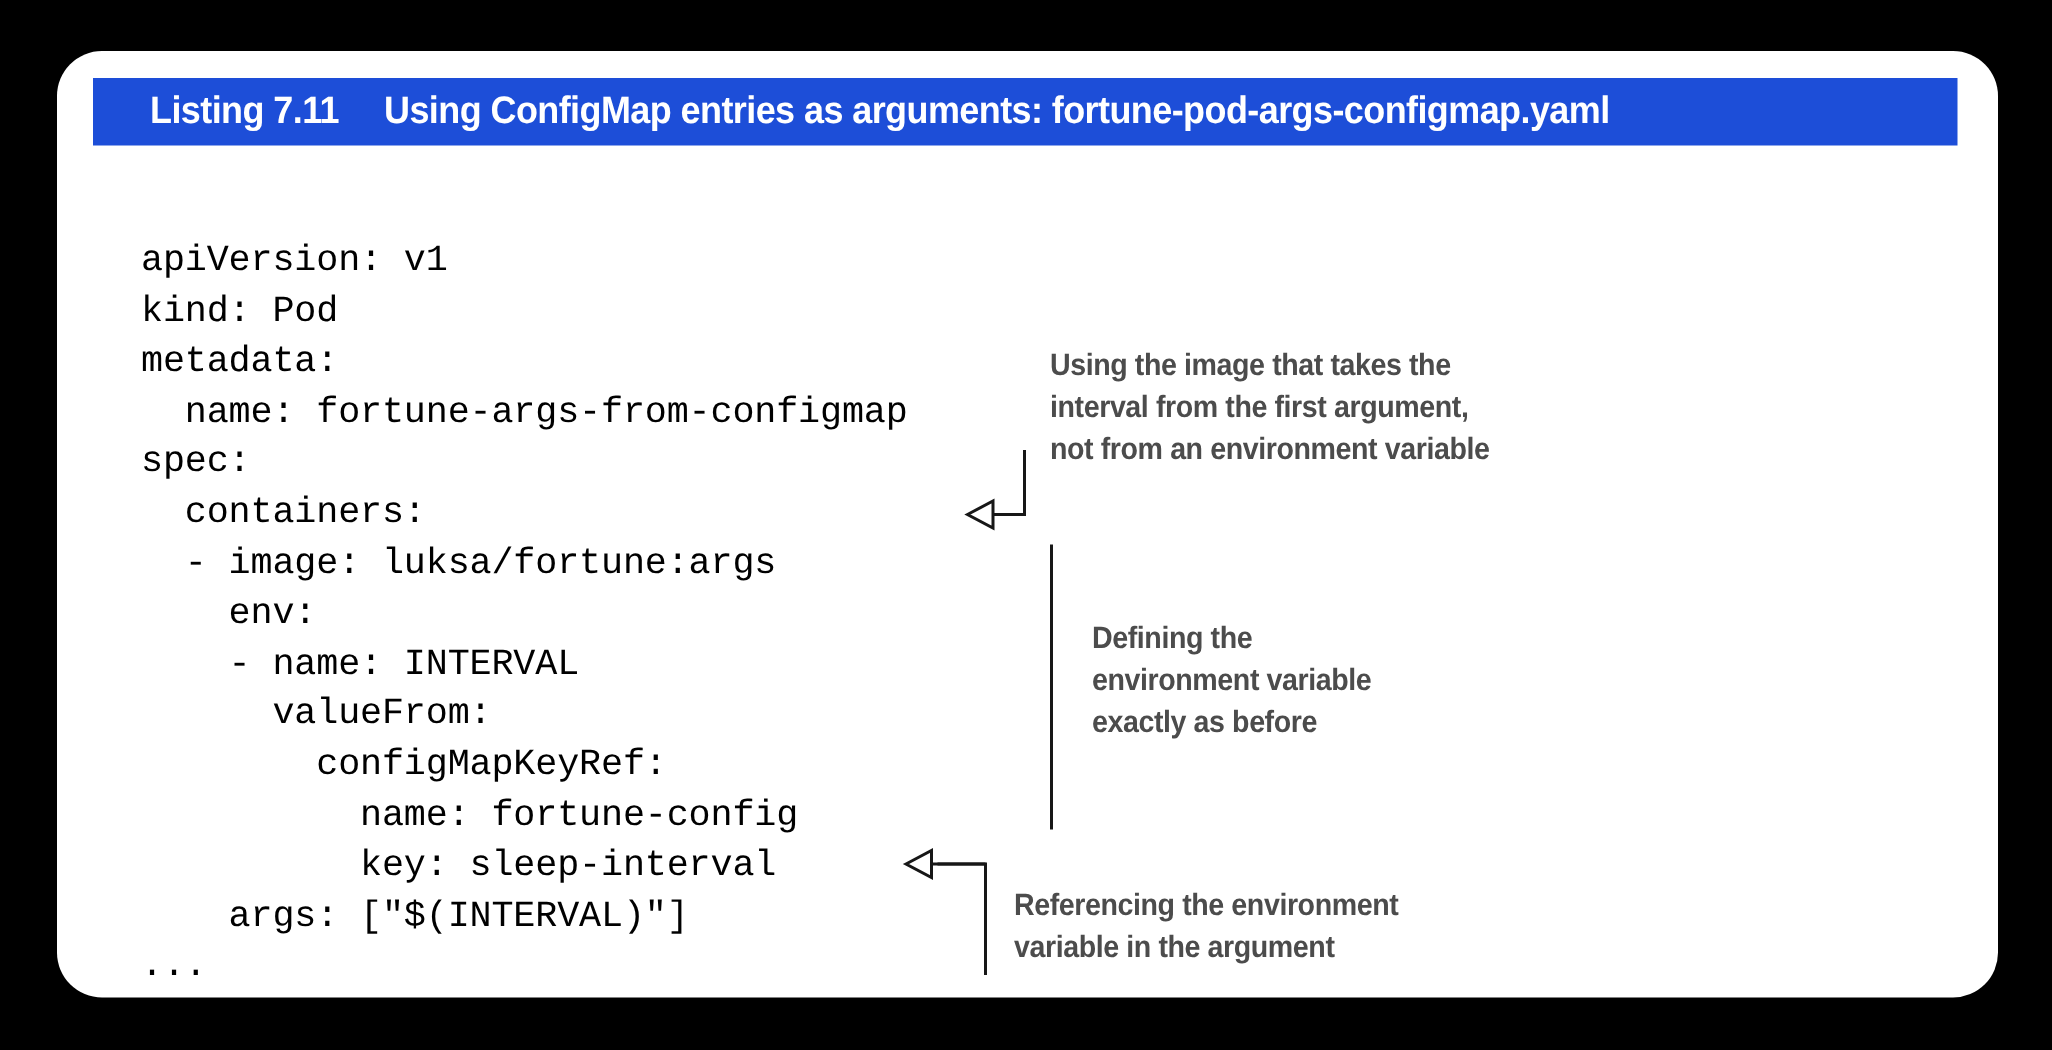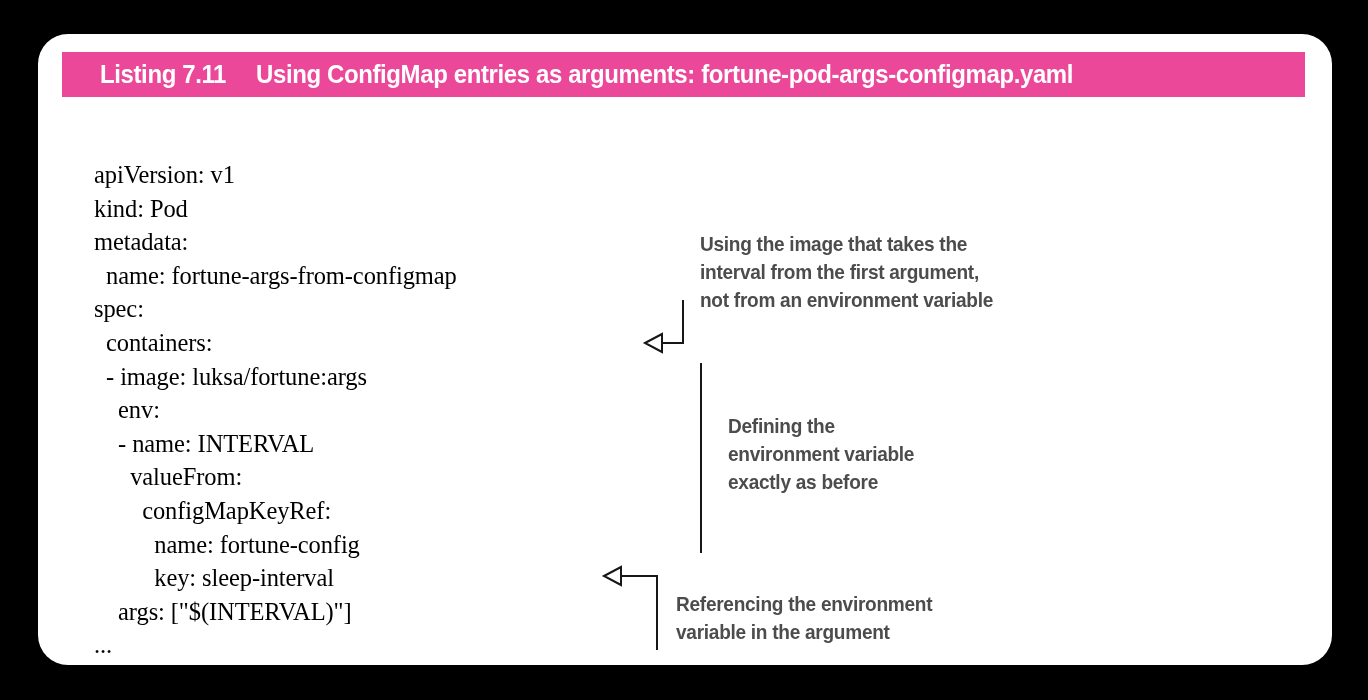--- a/index.html
+++ b/index.html
@@ -34,21 +34,21 @@
     overflow: hidden;
   }
 
   
   .listing-header {
     position: absolute;
     left: 62px;
     top: 52px;
     width: 1243px;
     height: 45px;
-    background: #ec4899;
+    background: #1d4ed8;
     display: flex;
     align-items: center;
     box-sizing: border-box;
     padding-left: 38px;
   }
   .listing-header .lbl {
     color: #ffffff;
     font-family: "Liberation Sans", sans-serif;
     font-weight: bold;
     font-size: 25.5px;
@@ -62,21 +62,21 @@
     width: 22px;
   }
 
   
   .code {
     position: absolute;
     left: 56px;
     top: 124px;
     margin: 0;
     color: #000000;
-    font-family: Liberation Serif, serif;
+    font-family: Liberation Mono, monospace;
     font-size: 24.5px;
     line-height: 33.6px;
     white-space: pre;
     letter-spacing: -0.1px;
   }
 
   
   .annot {
     position: absolute;
     color: #4c4c4c;

